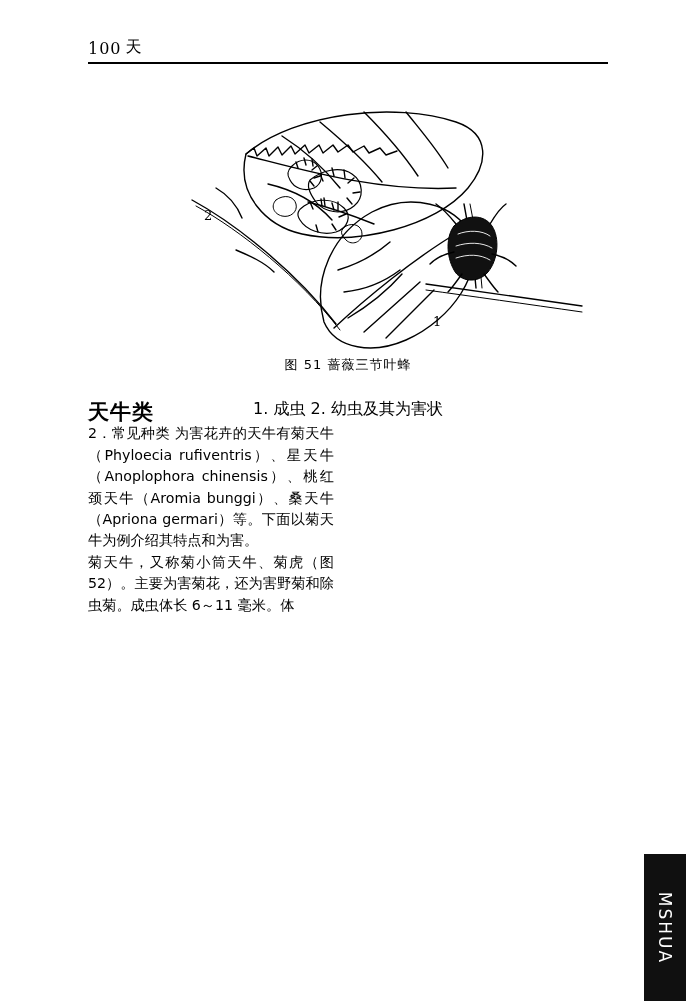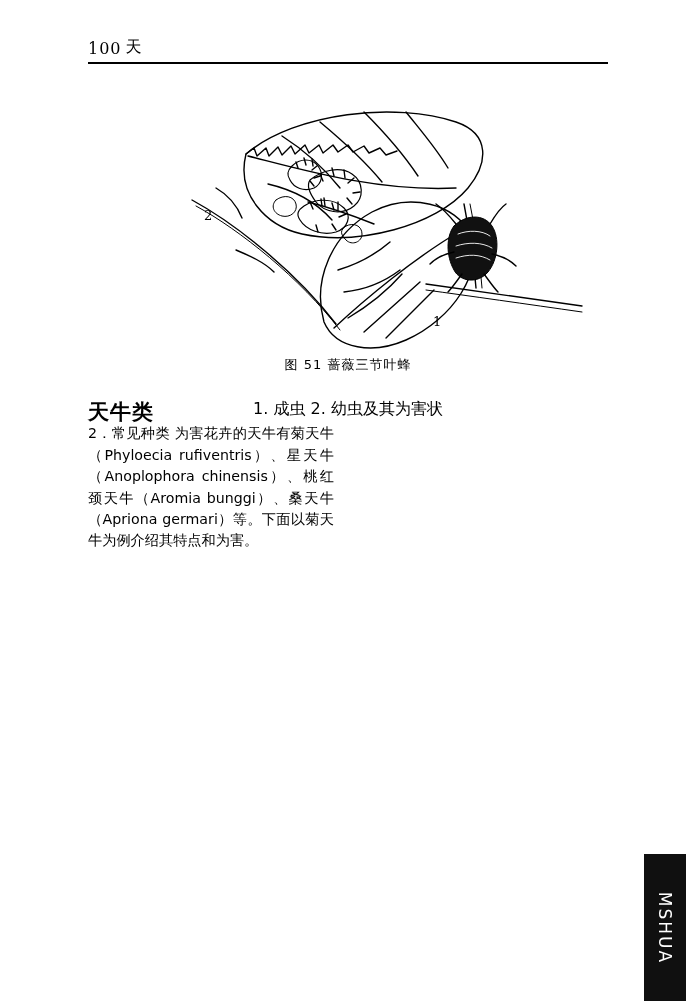--- a/index.html
+++ b/index.html
@@ -211,20 +211,21 @@
   <div class="figure-caption">
     <span class="cap-main">图 51   蔷薇三节叶蜂</span>
   </div>
   <div class="figure-subcaption">1. 成虫    2. 幼虫及其为害状</div>
 
   <div class="columns">
 
     <div class="col">
       <p class="section-head">天牛类</p>
       <p class="indent2">2．常见种类   为害花卉的天牛有菊天牛（Phyloecia rufiventris）、星天牛（Anoplophora chinensis）、桃红颈天牛（Aromia bunggi）、桑天牛（Apriona germari）等。下面以菊天牛为例介绍其特点和为害。</p>
+      <p class="indent2">菊天牛，又称菊小筒天牛、菊虎（图 52）。主要为害菊花，还为害野菊和除虫菊。成虫体长 6～11 毫米。体</p>
     </div>
 
     <div class="col">
     </div>
 
   </div>
 
   <div class="side-tab">
     <span>MSHUA</span>
   </div>

